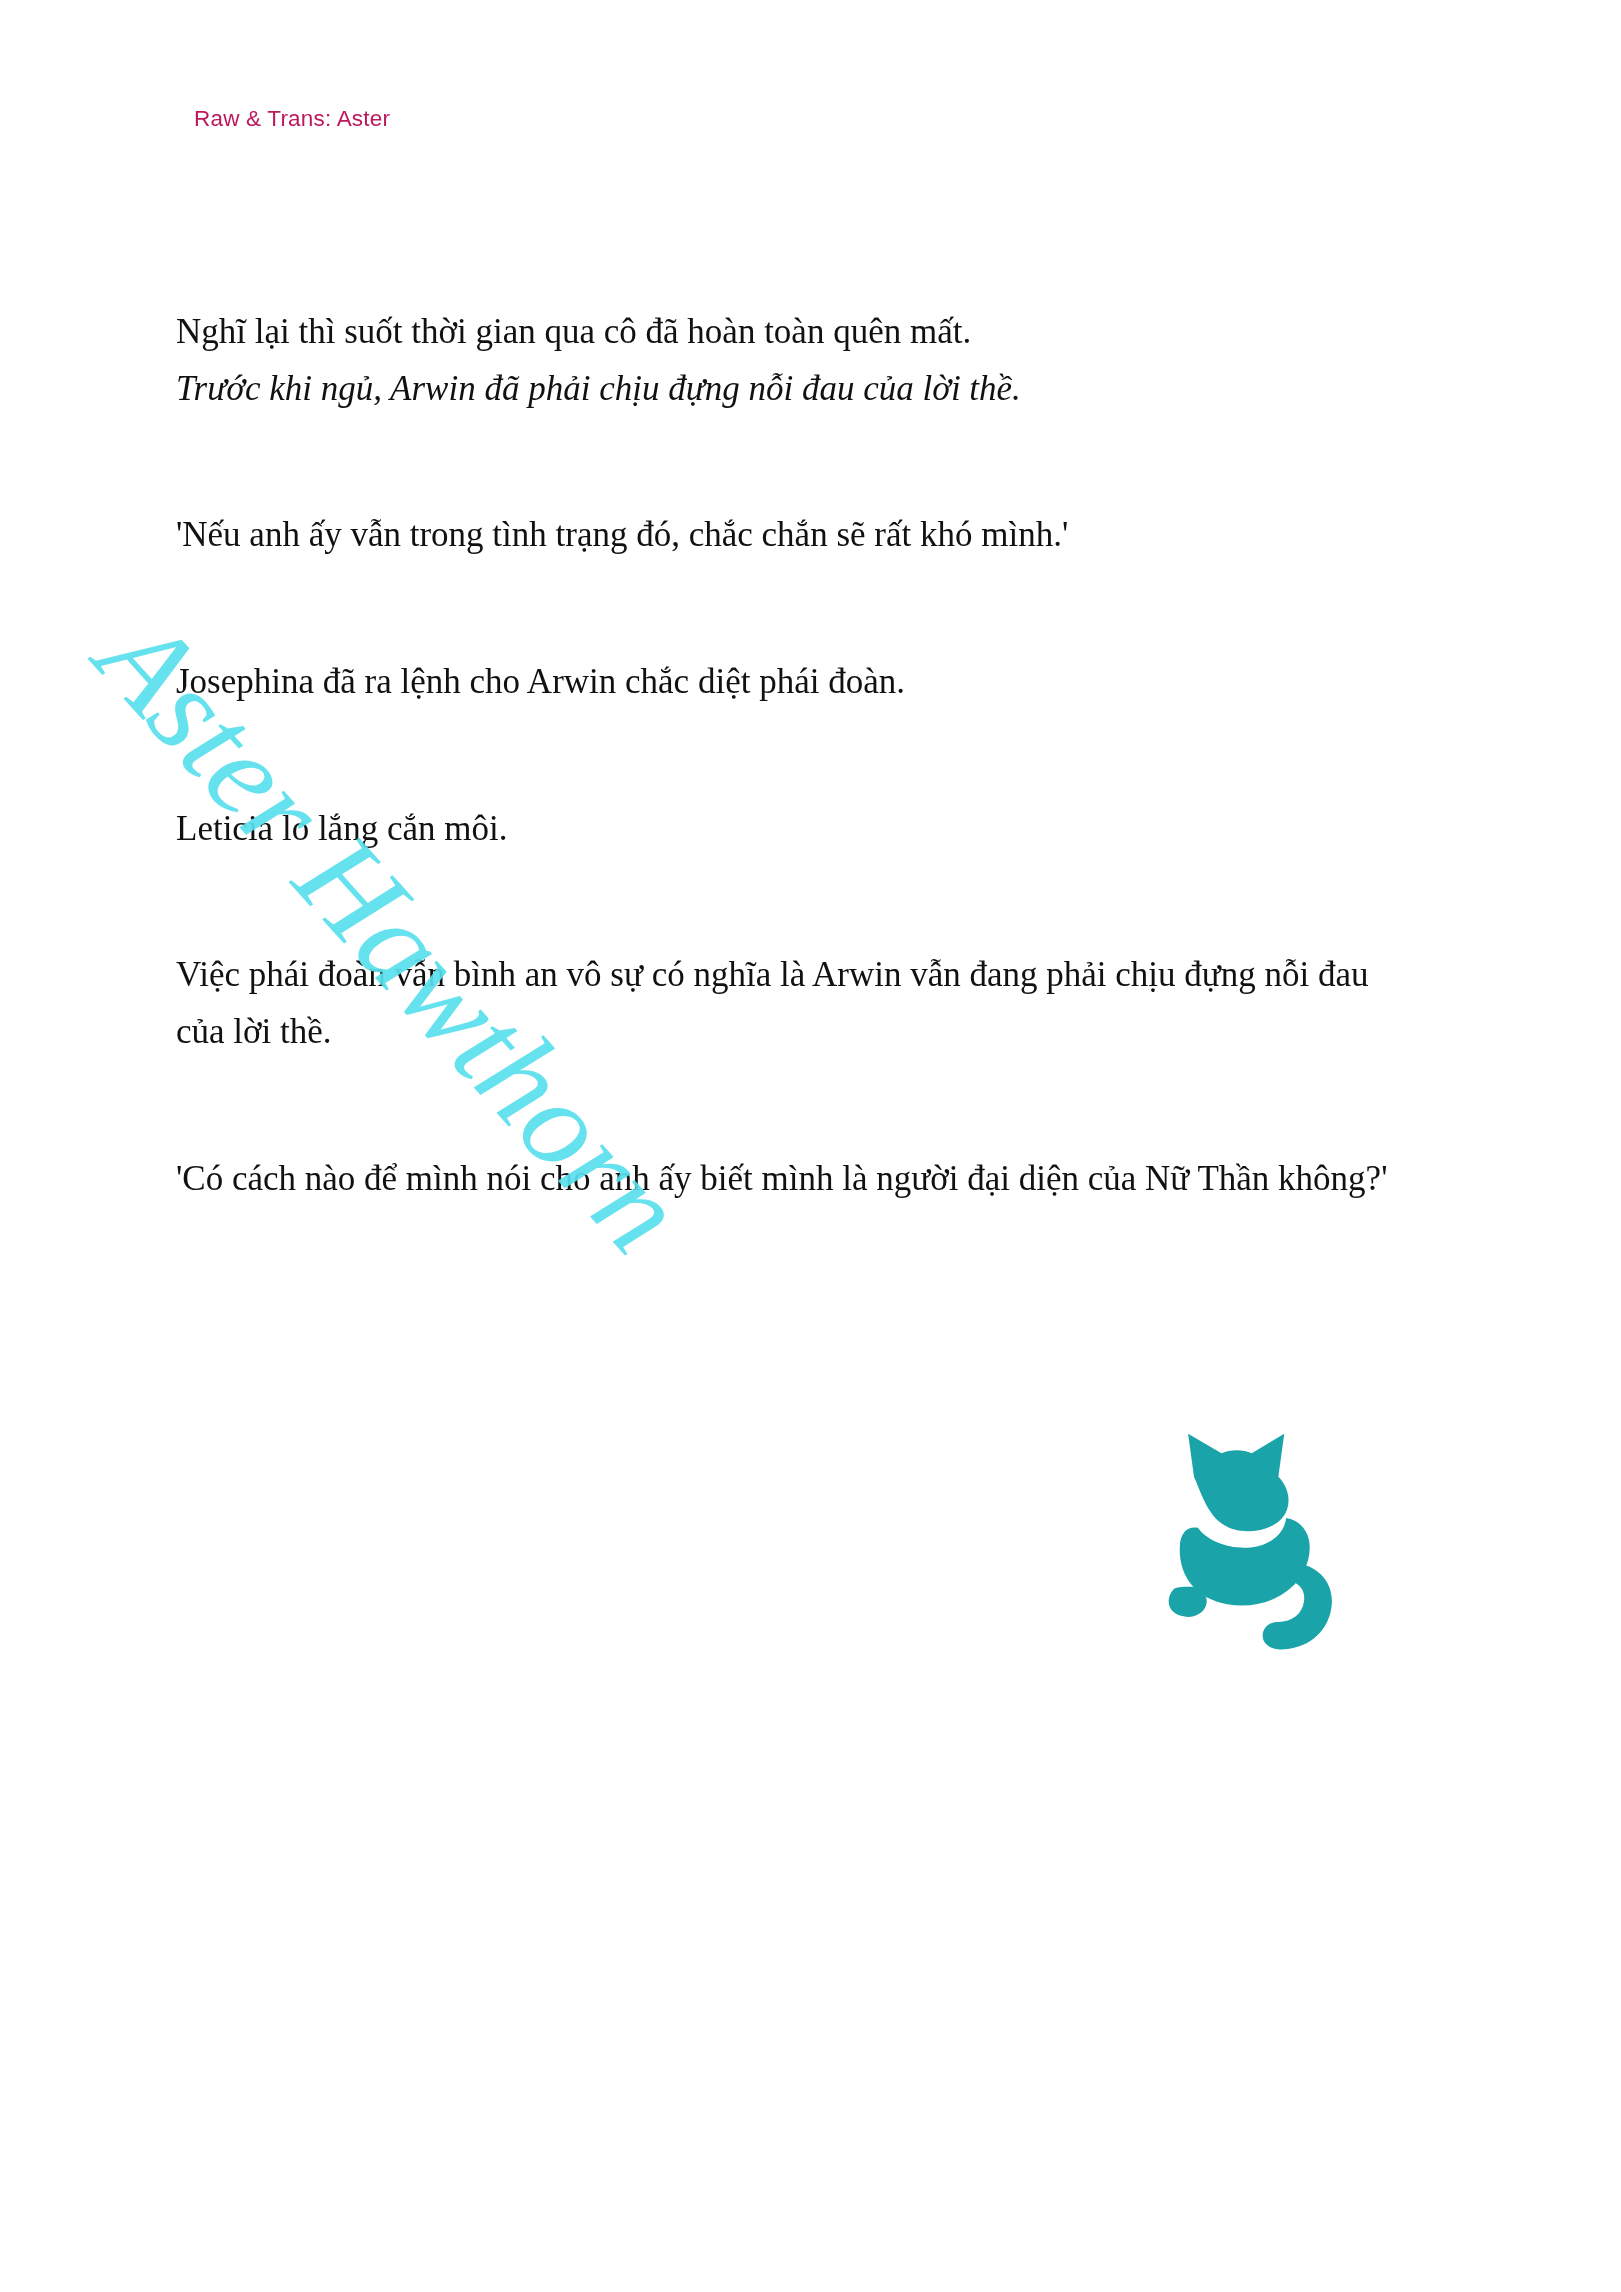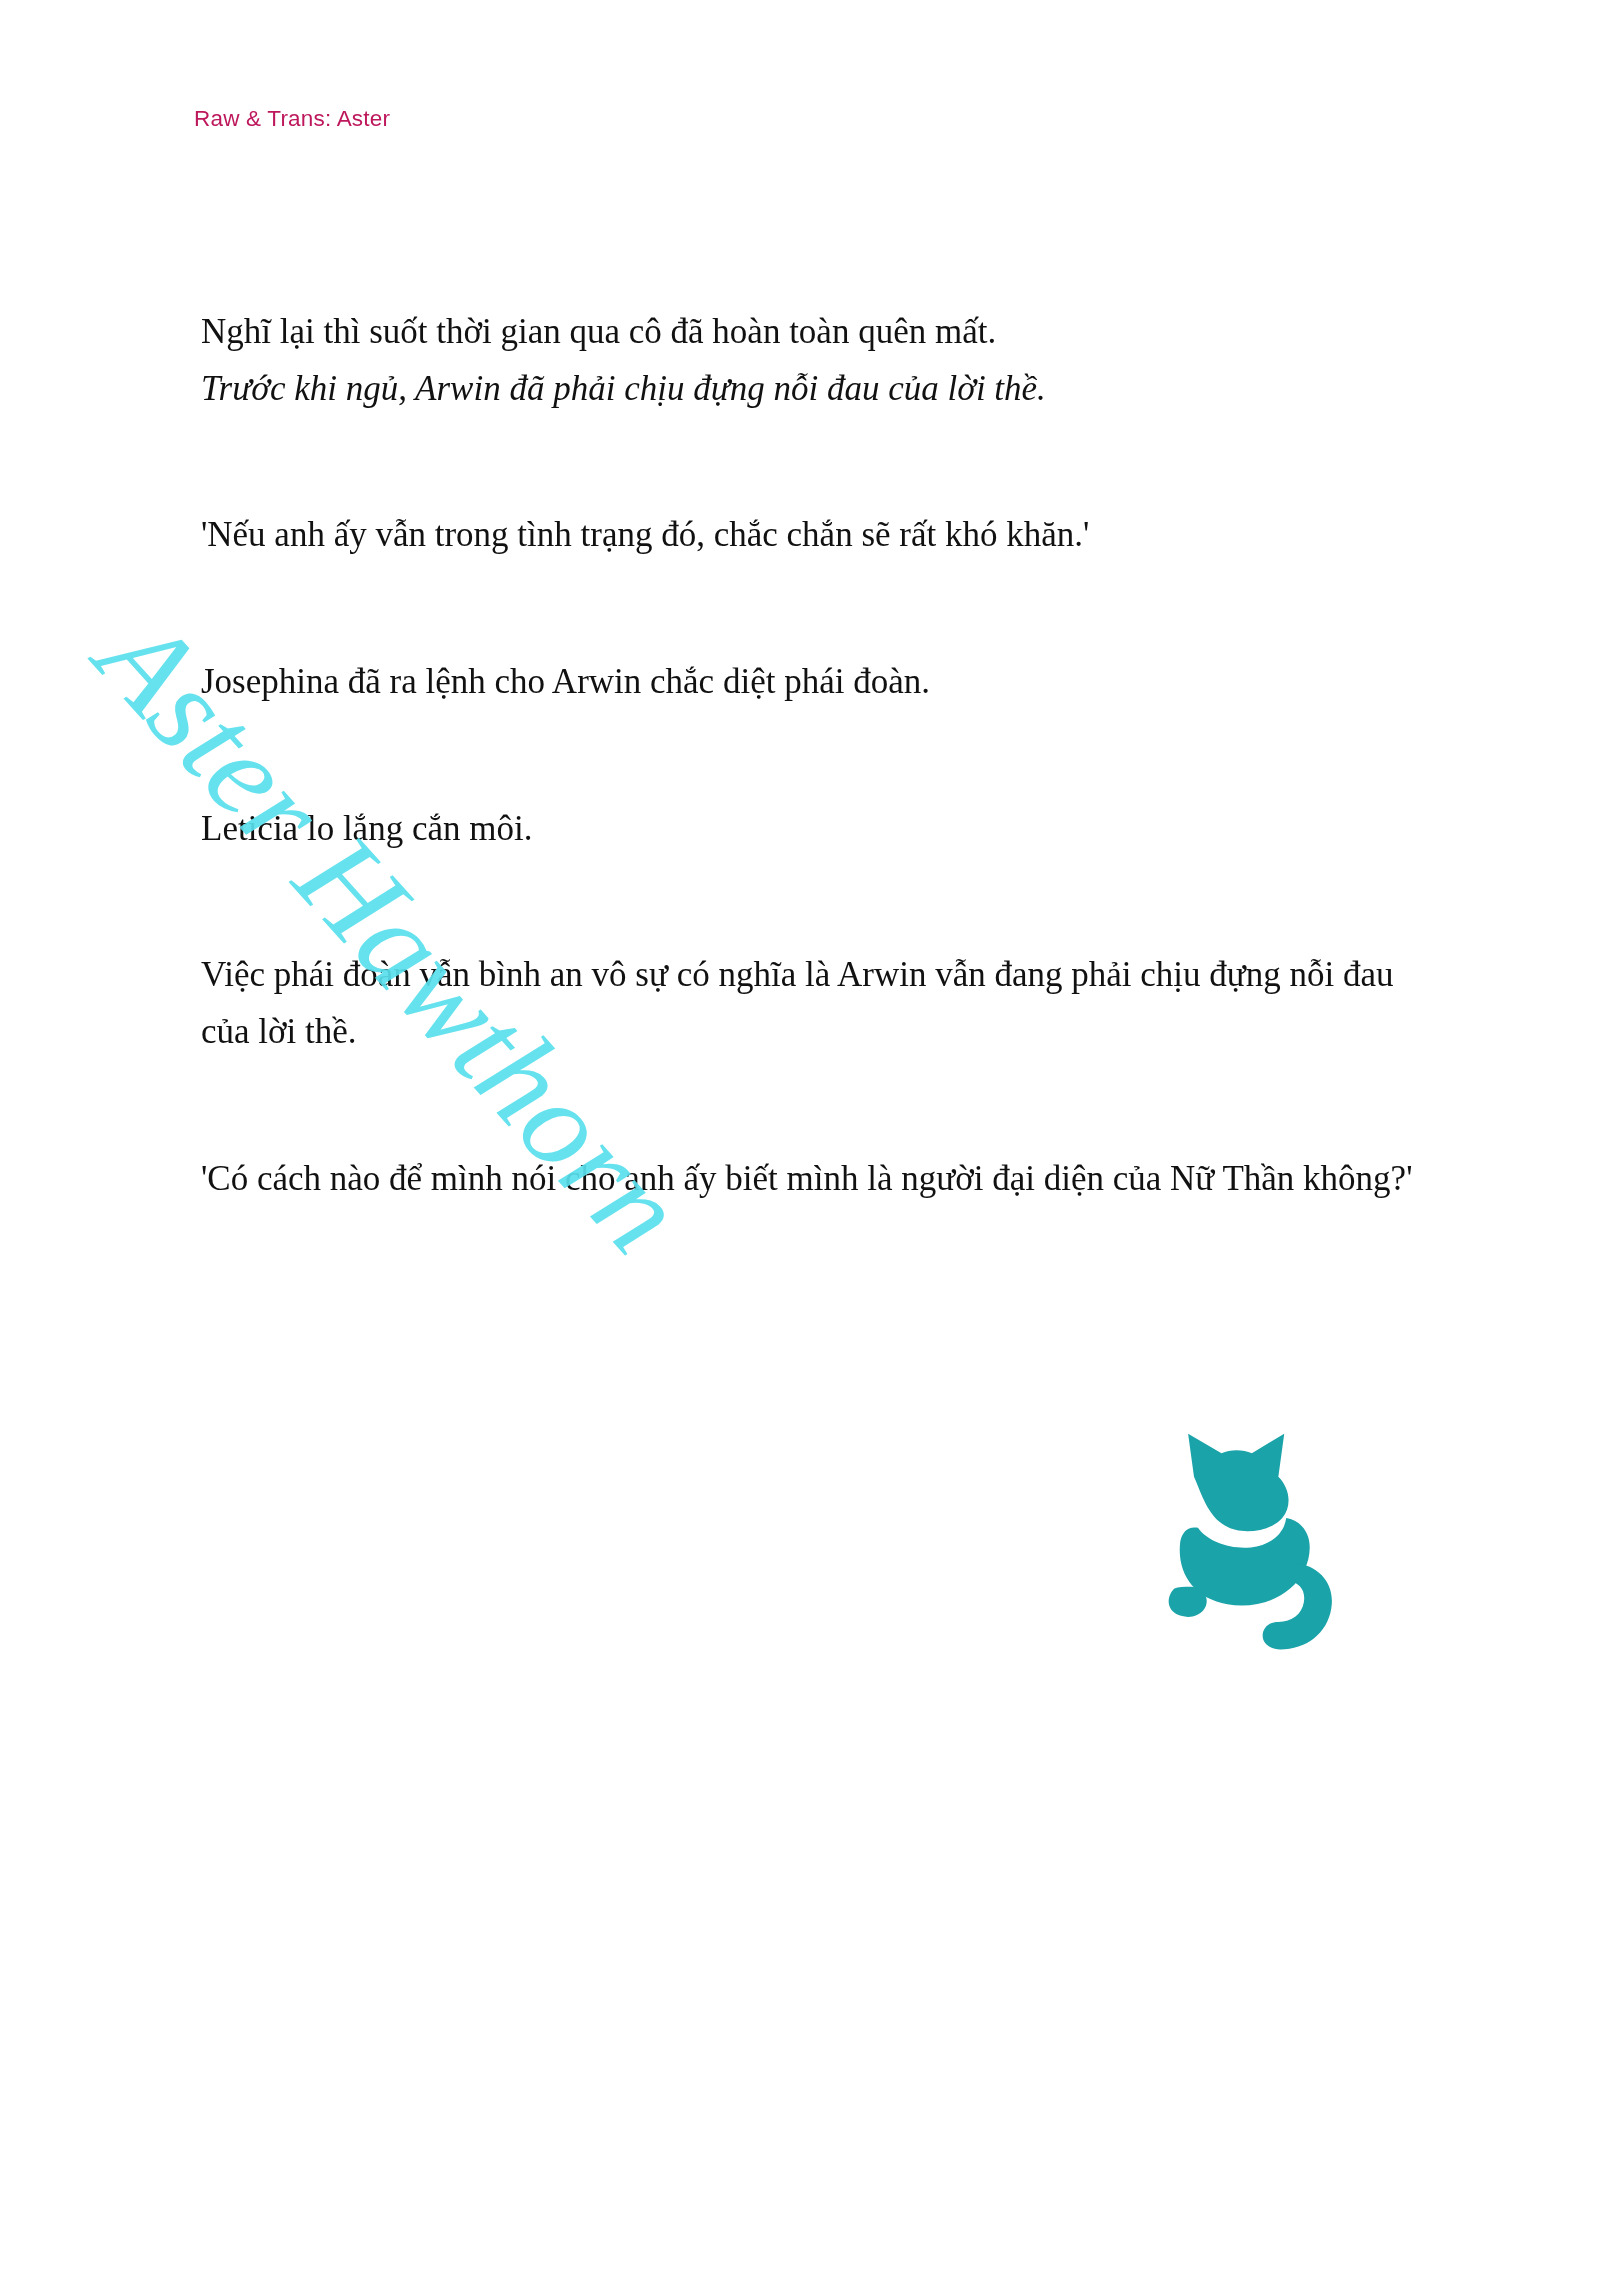--- a/index.html
+++ b/index.html
@@ -24,21 +24,21 @@
     left: 194px;
     font-family: "Liberation Sans", sans-serif;
     font-size: 22.5px;
     color: #be185d;
     letter-spacing: 0.2px;
     white-space: nowrap;
   }
   .content {
     position: absolute;
     top: 304px;
-    left: 201px;
+    left: 176px;
     width: 1245px;
   }
   .para {
     font-family: "Liberation Serif", serif;
     font-size: 35px;
     line-height: 1.62;
     color: #111111;
     margin: 0 0 73px 0;
     max-width: 1230px;
   }
@@ -77,21 +77,21 @@
 </head>
 <body>
 
 <div class="page">
 
   <div class="header">Raw &amp; Trans: Aster</div>
 
   <div class="content">
     <p class="para" style="margin-bottom:0;">Nghĩ lại thì suốt thời gian qua cô đã hoàn toàn quên mất.</p>
     <p class="para" style="margin-bottom:90px;font-style:italic;">Trước khi ngủ, Arwin đã phải chịu đựng nỗi đau của lời thề.</p>
-    <p class="para" style="margin-bottom:90px;">'Nếu anh ấy vẫn trong tình trạng đó, chắc chắn sẽ rất khó khăn.'</p>
+    <p class="para" style="margin-bottom:90px;">'Nếu anh ấy vẫn trong tình trạng đó, chắc chắn sẽ rất khó mình.'</p>
     <p class="para" style="margin-bottom:90px;">Josephina đã ra lệnh cho Arwin chắc diệt phái đoàn.</p>
     <p class="para" style="margin-bottom:90px;">Leticia lo lắng cắn môi.</p>
     <p class="para" style="margin-bottom:90px;">Việc phái đoàn vẫn bình an vô sự có nghĩa là Arwin vẫn đang phải chịu đựng nỗi đau của lời thề.</p>
     <p class="para" style="margin-bottom:0;">'Có cách nào để mình nói cho anh ấy biết mình là người đại diện của Nữ Thần không?'</p>
   </div>
 
   <div class="watermark-text">Aster Hawthorn</div>
 
   <div class="watermark-cat">
     <svg viewBox="0 0 220 260" xmlns="http://www.w3.org/2000/svg">

